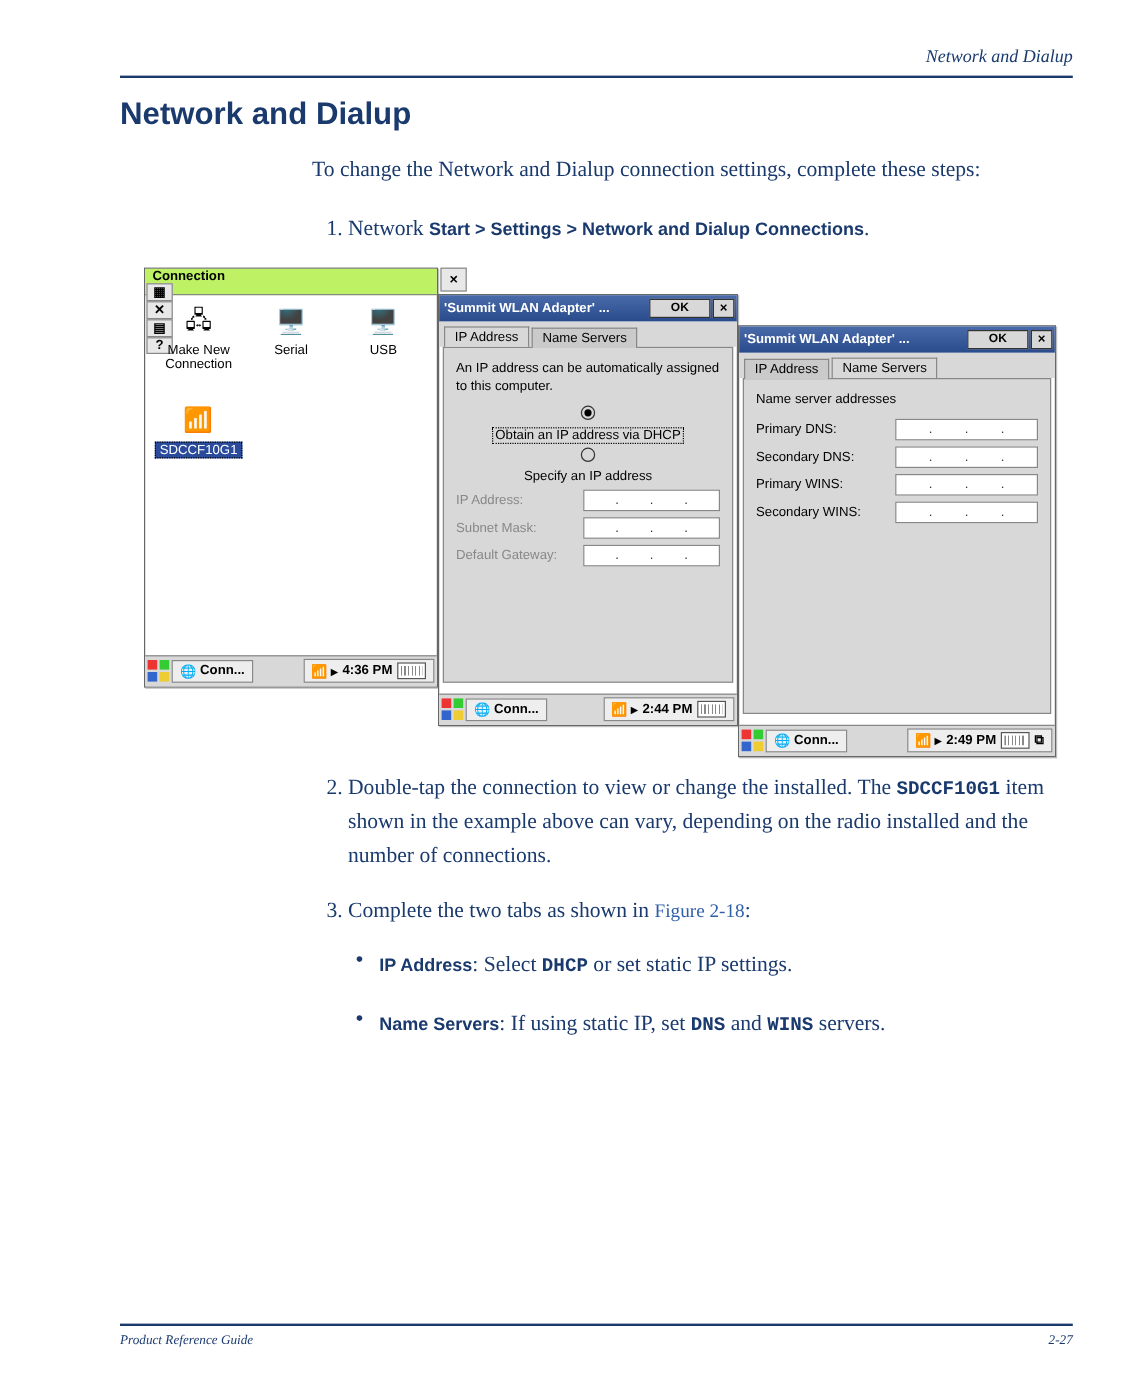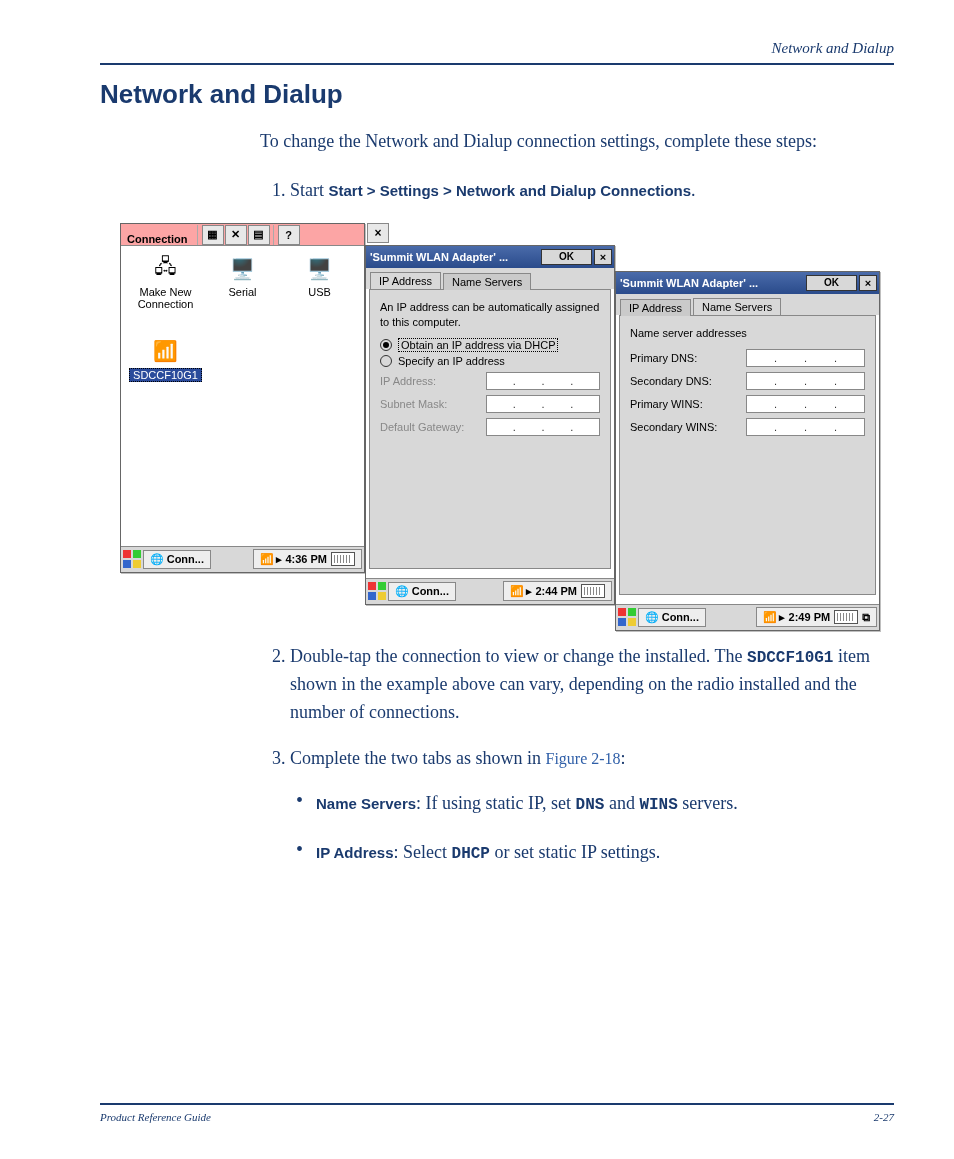--- a/index.html
+++ b/index.html
@@ -111,26 +111,27 @@
   .win {
     position: absolute;
     border: 1px solid #666;
     background: #fff;
     box-shadow: 1px 1px 0 rgba(0,0,0,0.25);
   }
   
   .win1 { left: 0; top: 0; width: 245px; height: 350px; }
   .win1 .titlebar {
     display: flex;
-    align-items: flex-end;
-    background: #fca5a5;
+    align-items: flex-start;
+    background: #bef264;
     border-bottom: 1px solid #888;
     height: 22px;
     font-size: 11px;
     font-weight: bold;
+    flex-direction: column;
   }
   .win1 .titlebar .title { padding: 0 6px; }
   .tb-btn {
     width: 22px; height: 20px;
     border: 1px solid #888;
     background: #e8e8e8;
     margin-left: 1px;
     display:flex;align-items:center;justify-content:center;
     font-size:11px; font-weight:bold;
   }
@@ -192,21 +193,21 @@
     padding-left:4px;
   }
   .titlebar .spacer{flex:1;}
   .ok-btn{background:#d8d8d8;color:#000;border:1px solid #333;font-size:10px;font-weight:bold;padding:0 17px;height:16px;display:flex;align-items:center;margin-right:2px;}
   .x-btn{width:18px;height:16px;background:#d8d8d8;color:#000;border:1px solid #333;display:flex;align-items:center;justify-content:center;font-size:11px;font-weight:bold;margin-right:2px;}
   .tabrow{display:flex;background:#d8d8d8;padding:4px 4px 0 4px;font-size:11px;gap:2px;}
   .tab{border:1px solid #888;border-bottom:none;padding:2px 8px;background:#d8d8d8;position:relative;}
   .tab.active{background:#d8d8d8;z-index:2;}
   .tab:not(.active){background:#cacaca; top:1px;}
   .tabbody{background:#d8d8d8;border:1px solid #888;margin:0 3px 3px 3px;padding:10px 10px;font-size:11px;height:calc(100% - 22px - 30px - 26px);}
-  .radio-row{display:flex;align-items:center;gap:6px;margin:3px 0;}
+  .radio-row{display:flex;align-items:center;gap:6px;margin:3px 0;flex-direction:column;}
   .radio{width:12px;height:12px;border:1px solid #333;border-radius:50%;display:inline-flex;align-items:center;justify-content:center;}
   .radio.selected::after{content:"";width:6px;height:6px;background:#000;border-radius:50%;}
   .sel-outline{border:1px dotted #000;padding:0 2px;}
   .field-row{display:flex;align-items:center;gap:6px;margin:5px 0;color:#888;}
   .field-label{width:100px;}
   .ip-box{flex:1;border:1px solid #888;background:#fff;height:18px;display:flex;align-items:center;justify-content:space-evenly;color:#888;font-size:11px;}
   .ip-box span{color:#333;}
   .win3 .field-row{color:#000;}
   .win3 .field-label{width:110px;}
   .desc-text{margin-bottom:8px;line-height:1.35;}
@@ -238,21 +239,21 @@
 <div class="page">
   <div class="running-head">Network and Dialup</div>
   <hr class="hr-top">
 
   <h1 class="section-title">Network and Dialup</h1>
 
   <div class="body-indent">
     <p class="intro-text">To change the Network and Dialup connection settings, complete these steps:</p>
     <ol class="steps">
       <li>
-        <span>Start </span><span class="bold-sans">Start &gt; Settings &gt; Network and Dialup Connections</span><span>.</span>
+        <span>Network </span><span class="bold-sans">Start &gt; Settings &gt; Network and Dialup Connections</span><span>.</span>
       </li>
     </ol>
   </div>
 
 
   <div class="screenshot-row">
 
     <div class="win win1">
       <div class="titlebar">
         <span class="title">Connection</span>
@@ -413,24 +414,24 @@
 
   <div class="body-indent" style="margin-top:10px;">
     <ol class="steps" start="2">
       <li>
         <span>Double-tap the connection to view or change the installed. The </span><span class="mono-bold">SDCCF10G1</span><span> item shown in the example above can vary, depending on the radio installed and the number of connections.</span>
       </li>
       <li>
         <span>Complete the two tabs as shown in </span><span class="fig-ref">Figure 2-18</span><span>:</span>
         <ul class="bullets">
           <li>
-            <span class="bold-sans-inline">Name Servers</span><span>: If using static IP, set </span><span class="mono-bold">DNS</span><span> and </span><span class="mono-bold">WINS</span><span> servers.</span>
+            <span class="bold-sans-inline">IP Address</span><span>: Select </span><span class="mono-bold">DHCP</span><span> or set static IP settings.</span>
           </li>
           <li>
-            <span class="bold-sans-inline">IP Address</span><span>: Select </span><span class="mono-bold">DHCP</span><span> or set static IP settings.</span>
+            <span class="bold-sans-inline">Name Servers</span><span>: If using static IP, set </span><span class="mono-bold">DNS</span><span> and </span><span class="mono-bold">WINS</span><span> servers.</span>
           </li>
         </ul>
       </li>
     </ol>
   </div>
 
   <div class="page-footer">
     <hr class="hr-bottom">
     <div class="footer-row">
       <span>Product Reference Guide</span>

